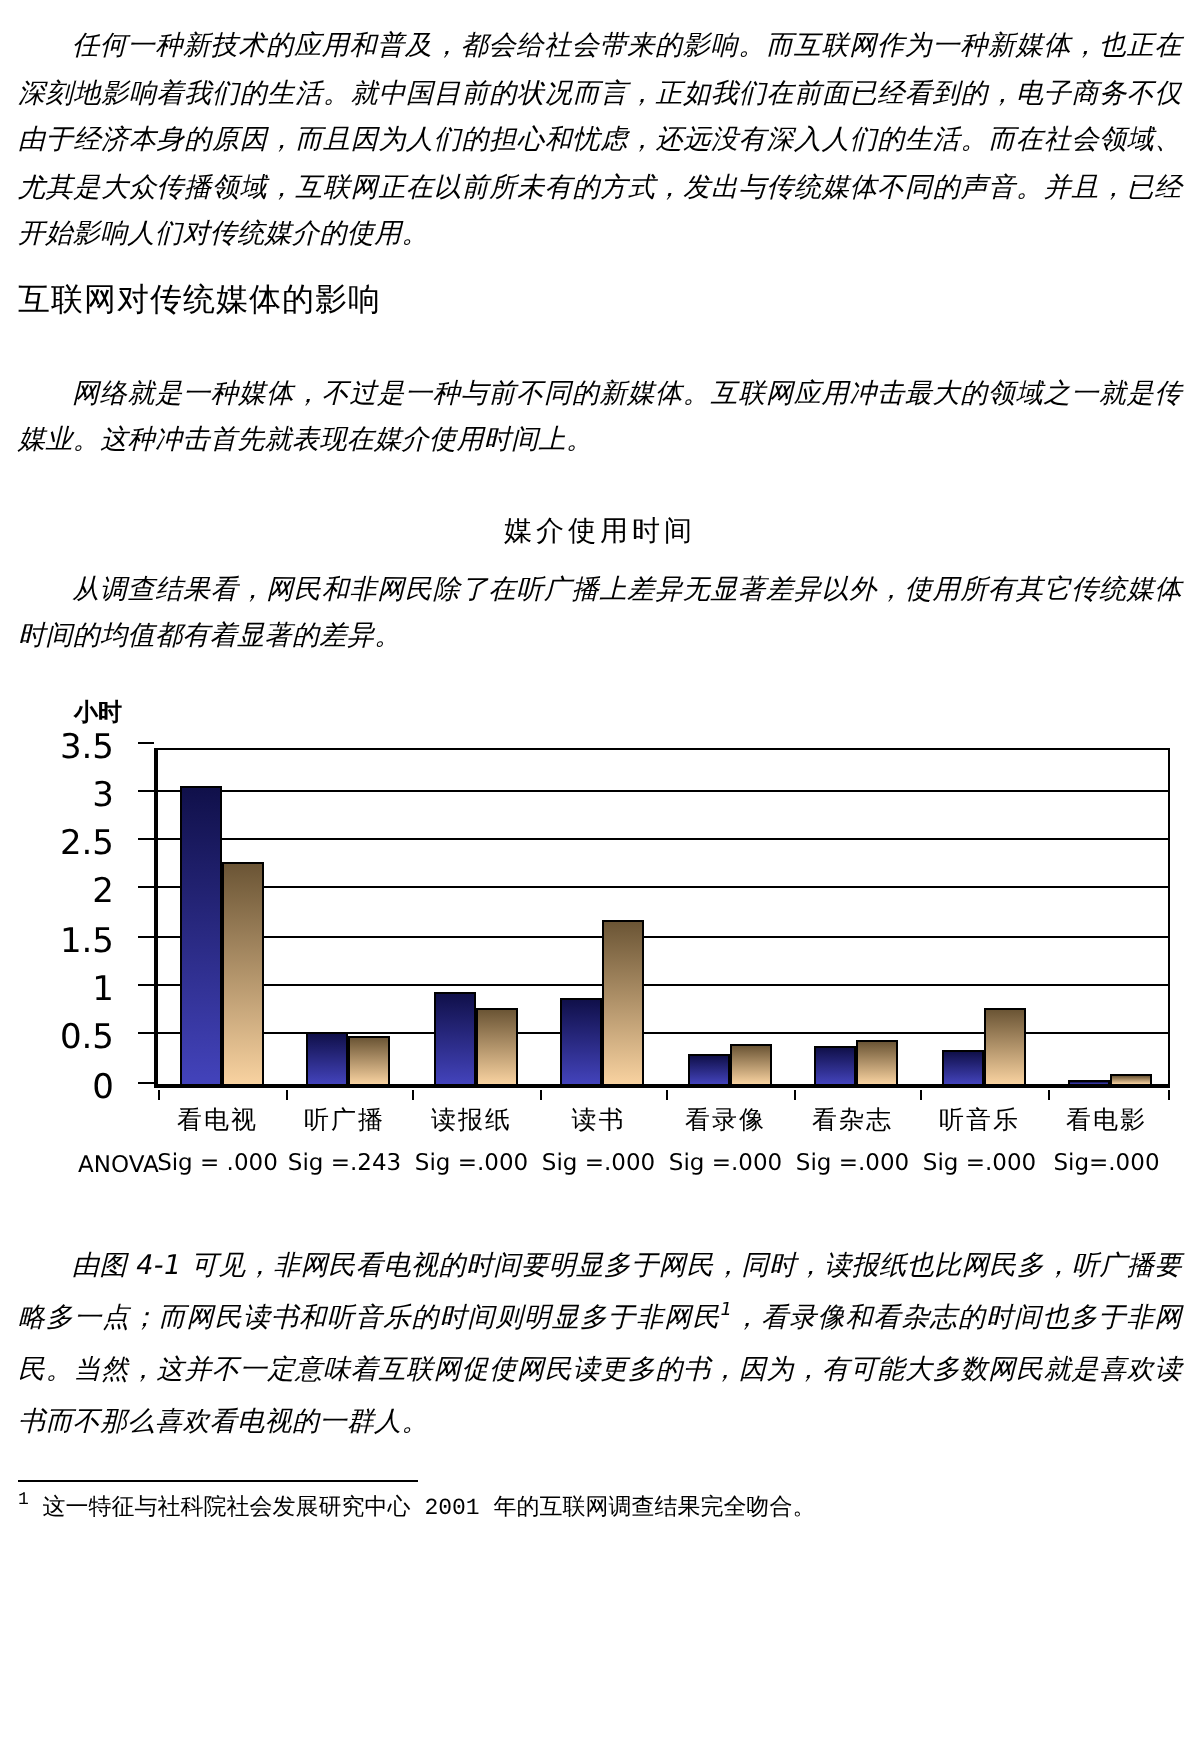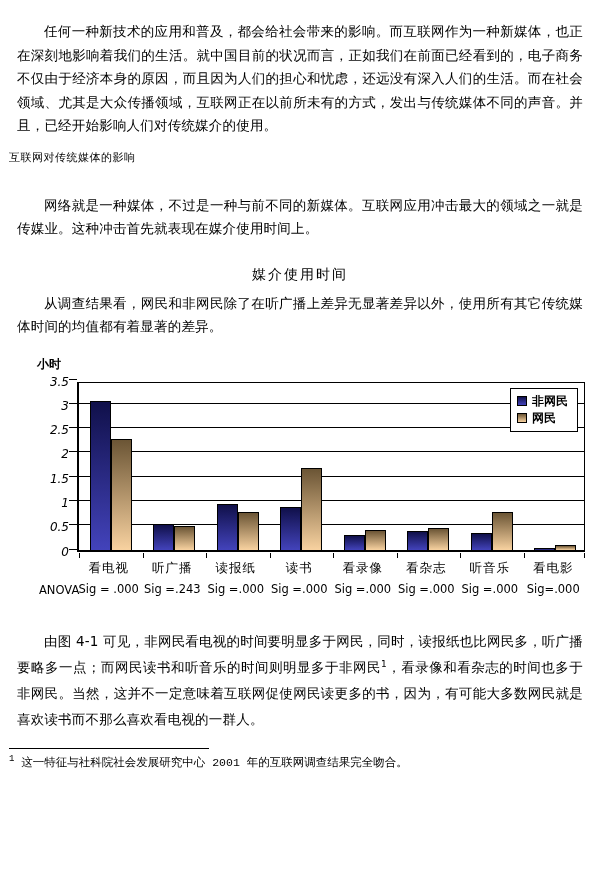--- a/index.html
+++ b/index.html
@@ -5,25 +5,25 @@
   * { box-sizing: border-box; }
   html, body { margin:0; padding:0; }
   body {
     width:600px; height:875px; background:#ffffff; color:#000000;
     font-family:"DejaVu Sans","Liberation Sans",sans-serif;
     overflow:hidden;
   }
   .doc { padding:12px 9px 0 9px; }
 
   .para {
-    margin:8px; font-size:13.5px; line-height:23.5px;
-    text-align:justify; text-indent:2em; letter-spacing:0.2px;
+    margin:0; font-size:13.5px; line-height:23.5px;
+    text-align:justify; text-indent:2em; letter-spacing:0.2px;font-style:italic;
   }
   .para.wide { line-height:26px; }
-  .heading { margin:12px 0 0 0; font-size:11px; line-height:16px; letter-spacing:0.5px; }
+  .heading { margin:12px 0 0 0; font-size:16px; line-height:16px; letter-spacing:0.5px; }
   .subheading { margin:25px 0 10px 0; font-size:14px; line-height:16px; text-align:center; letter-spacing:2px; }
   .p2 { margin-top:28px; }
   .p4 { margin-top:25px; }
   sup { font-size:9px; vertical-align:super; line-height:0; }
 
   
   .chart { position:relative; height:247px; margin-top:17px; font-family:"DejaVu Sans","Liberation Sans",sans-serif; }
   .yunit { position:absolute; left:28px; top:0; font-size:12px; font-weight:bold; }
   .ctitle { position:absolute; left:0; right:0; top:0; text-align:center; font-size:12.5px; font-weight:bold; letter-spacing:0.5px;margin-top:44px; }
   .plot {
@@ -35,21 +35,21 @@
   .xtickmark { position:absolute; bottom:-8px; width:1px; height:5px; background:#000; }
   .bar { position:absolute; bottom:0; border:1px solid #000; border-bottom:none; }
   .legend {
     position:absolute; top:5px; right:6px; z-index:5;
     background:#fff; border:1px solid #000; padding:4px 9px 4px 6px;
   }
   .legend-row { display:flex; align-items:center; height:17px; }
   .swatch { width:10px; height:10px; border:1px solid #000; margin-right:5px; flex:none; }
   .legend-label { font-size:12px; font-weight:bold; line-height:1; white-space:nowrap; }
   .yticks { position:absolute; left:0; top:26px; width:60px; height:170px; }
-  .ytick { position:absolute; right:0; font-size:12px; line-height:12px;font-style:italic; }
+  .ytick { position:absolute; right:12px; font-size:17px; line-height:12px; }
   .xlabels { position:absolute; left:68px; top:204px; width:508px; display:flex; }
   .xlabel { flex:1; text-align:center; font-size:12.5px; font-weight:normal; letter-spacing:1px; }
   .anova { position:absolute; left:0; top:226px; width:100%; height:16px; }
   .anova-label { position:absolute; left:30px; top:1px; font-size:11.5px; }
   .sigs { position:absolute; left:68px; top:0; width:508px; display:flex;justify-content:center; }
   .sig { flex:1; text-align:center; font-size:11.5px; }
 
   
   .footnote-rule { margin-top:16px; width:200px; border-top:1px solid #000; }
   .footnote { margin:6px 0 0 0; font-size:11.5px; line-height:15px;font-family:Liberation Mono, monospace; }
@@ -76,30 +76,20 @@
         <div class="ytick" style="bottom: -6px;">0</div>
         <div class="ytick" style="bottom: 18.2857px;">0.5</div>
         <div class="ytick" style="bottom: 42.5714px;">1</div>
         <div class="ytick" style="bottom: 66.8571px;">1.5</div>
         <div class="ytick" style="bottom: 91.1429px;">2</div>
         <div class="ytick" style="bottom: 115.429px;">2.5</div>
         <div class="ytick" style="bottom: 139.714px;">3</div>
         <div class="ytick" style="bottom: 164px;">3.5</div>
       </div>
     <div class="plot" id="plot">
-      <div class="legend">
-        <div class="legend-row">
-          <span class="swatch" id="swatch0" style="background: linear-gradient(rgb(16, 16, 74), rgb(67, 67, 187));"></span>
-          <span class="legend-label">非网民</span>
-        </div>
-        <div class="legend-row">
-          <span class="swatch" id="swatch1" style="background: linear-gradient(rgb(107, 85, 53), rgb(248, 210, 160));"></span>
-          <span class="legend-label">网民</span>
-        </div>
-      </div>
     <div class="gridline" style="bottom: 24.2857px;"></div>
         <div class="gridline" style="bottom: 48.5714px;"></div>
         <div class="gridline" style="bottom: 72.8571px;"></div>
         <div class="gridline" style="bottom: 97.1429px;"></div>
         <div class="gridline" style="bottom: 121.429px;"></div>
         <div class="gridline" style="bottom: 145.714px;"></div>
         <div class="ytickmark" style="bottom: 0px;"></div>
         <div class="ytickmark" style="bottom: 24.2857px;"></div>
         <div class="ytickmark" style="bottom: 48.5714px;"></div>
         <div class="ytickmark" style="bottom: 72.8571px;"></div>

